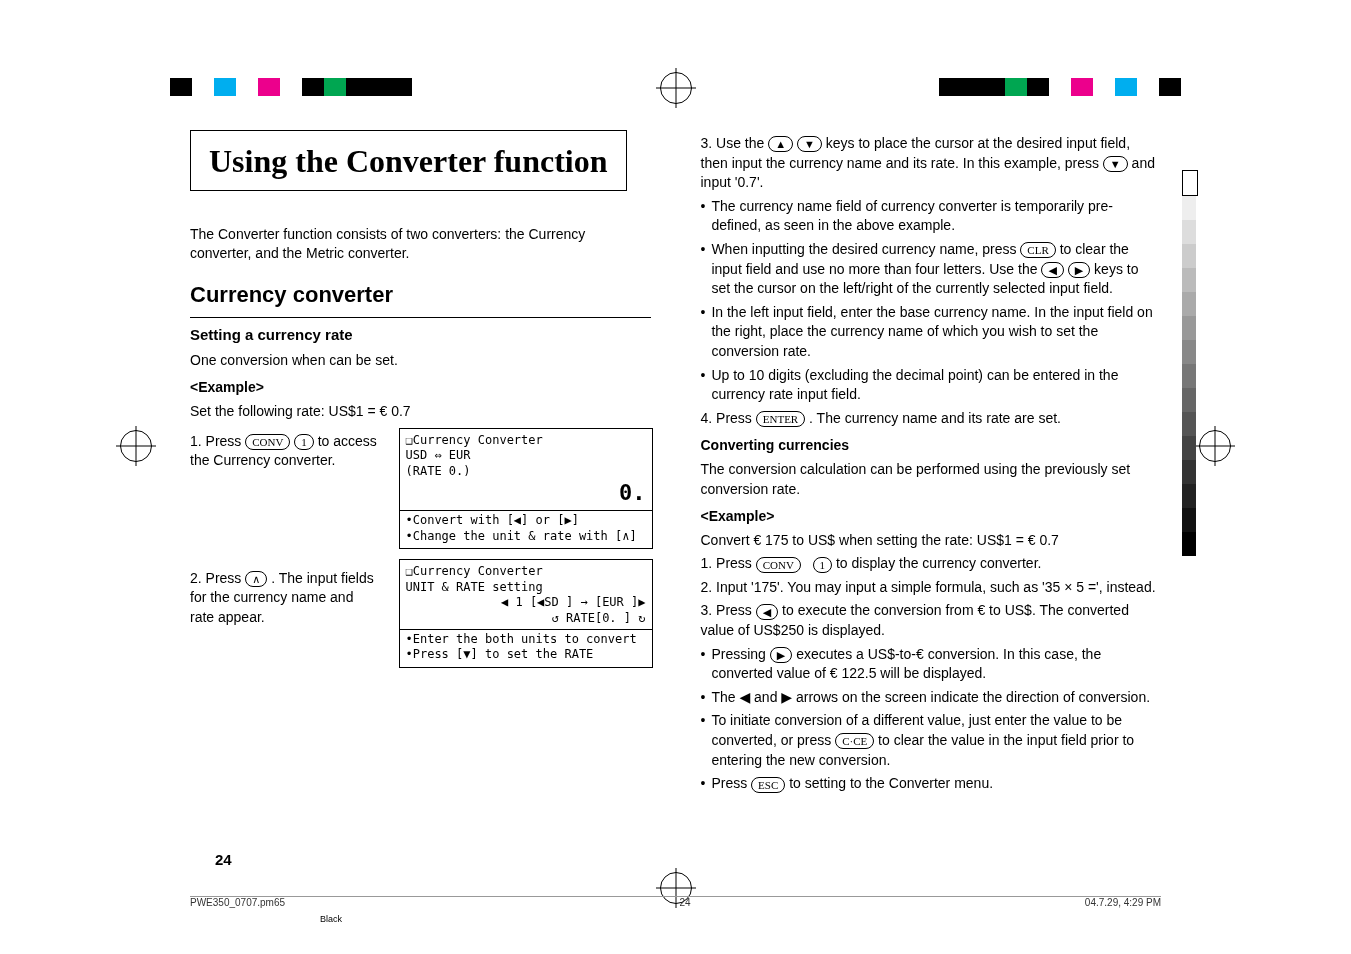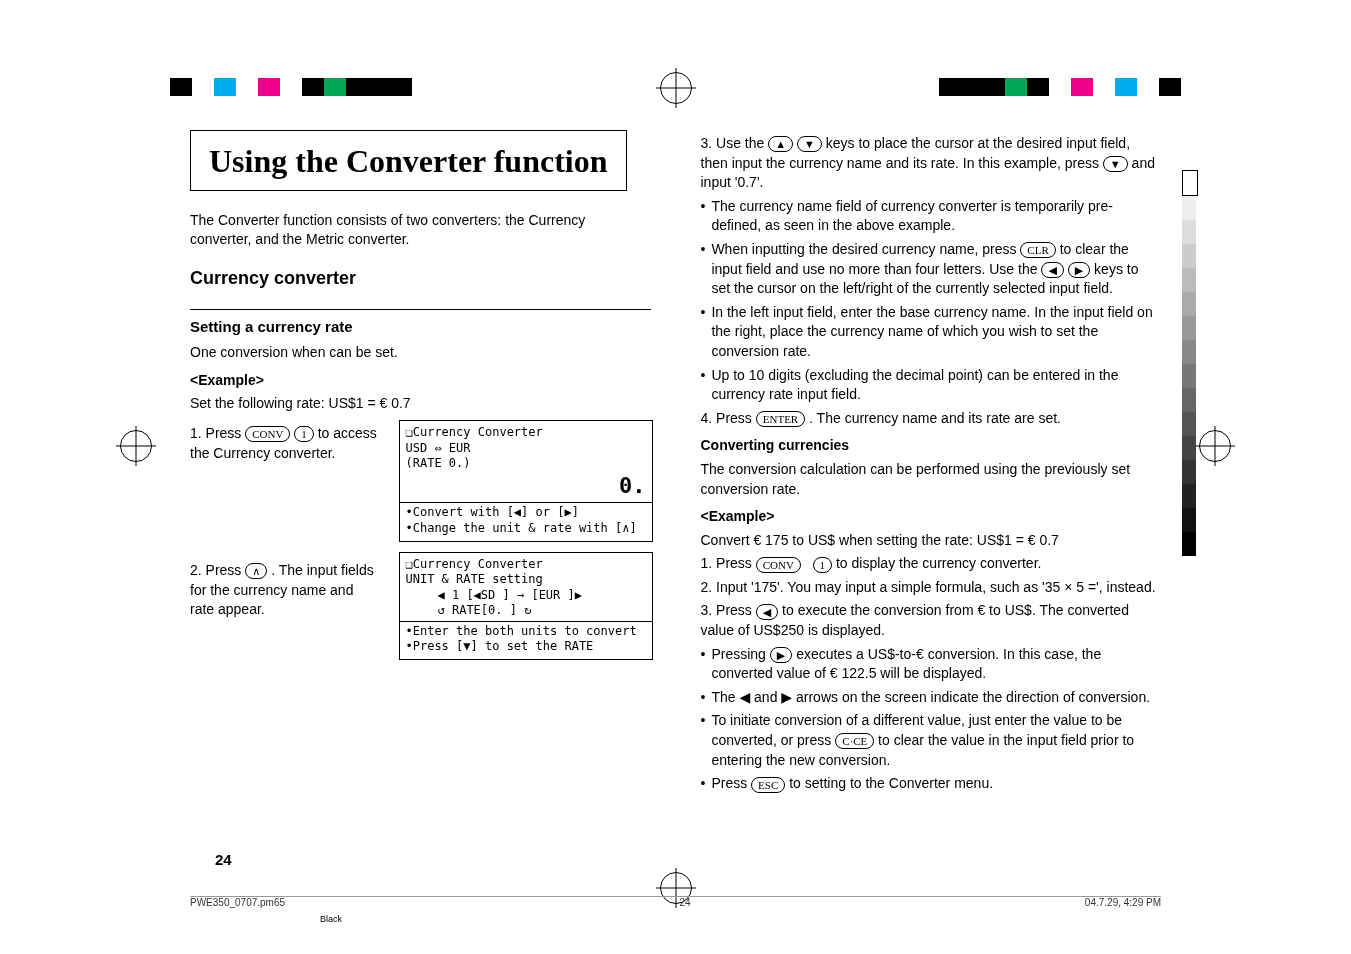--- a/index.html
+++ b/index.html
@@ -70,27 +70,27 @@
   padding: 8px 18px 6px;
   display: inline-block;
   margin-bottom: 14px;
 }
 .title-text {
   font-size: 32px;
   font-weight: bold;
   font-family: "Times New Roman", serif;
   text-align: center;
 }
-.intro { margin: 6px 0 16px; }
+.intro { margin: 20px 0 16px; }
 .h2 {
   font-family: Arial, sans-serif;
   font-weight: 900;
-  font-size: 18px;
+  font-size: 22px;
   border-bottom: 1px solid #000;
-  padding-bottom: 18px;
+  padding-bottom: 6px;
   margin-bottom: 6px;
 }
 .h3 { font-weight: bold; font-size: 15px; margin: 6px 0; }
 .h4 { font-weight: bold; font-size: 14px; margin: 8px 0 4px; }
 .indent1 { margin-left: 14px; }
 .bullet { display:flex; gap:6px; margin:4px 0 4px 0;}
 .bullet .dot::before { content:"•"; }
 .num { display:flex; gap:6px; margin:4px 0; }
 .keycap {
   display:inline-block;
@@ -107,21 +107,21 @@
   border:1px solid #000;
   padding:4px 6px;
   font-family: "Comic Sans MS", cursive, monospace;
   font-size:12px;
   line-height:1.3;
   width: 240px;
   margin-left: 8px;
 }
 .lcd .big { text-align:right; font-size:22px; font-family: monospace; font-weight:bold; }
 .lcd .hr { border-top:1px solid #000; margin:2px -6px; }
-.lcd .row { display:flex; justify-content:flex-start; align-items:center;margin-left:32px; }
+.lcd .row { display:flex; justify-content:flex-end; align-items:center;margin-left:32px; }
 .left-figs {
   display:flex;
   gap:10px;
   margin-top:6px;
 }
 .left-figs .txtcol { flex:1; }
 .left-figs .lcdcol { width:260px; }
 .pgnum {
   position:absolute; bottom: 86px; left: 215px; font-weight:bold; font-size:15px;
 }

